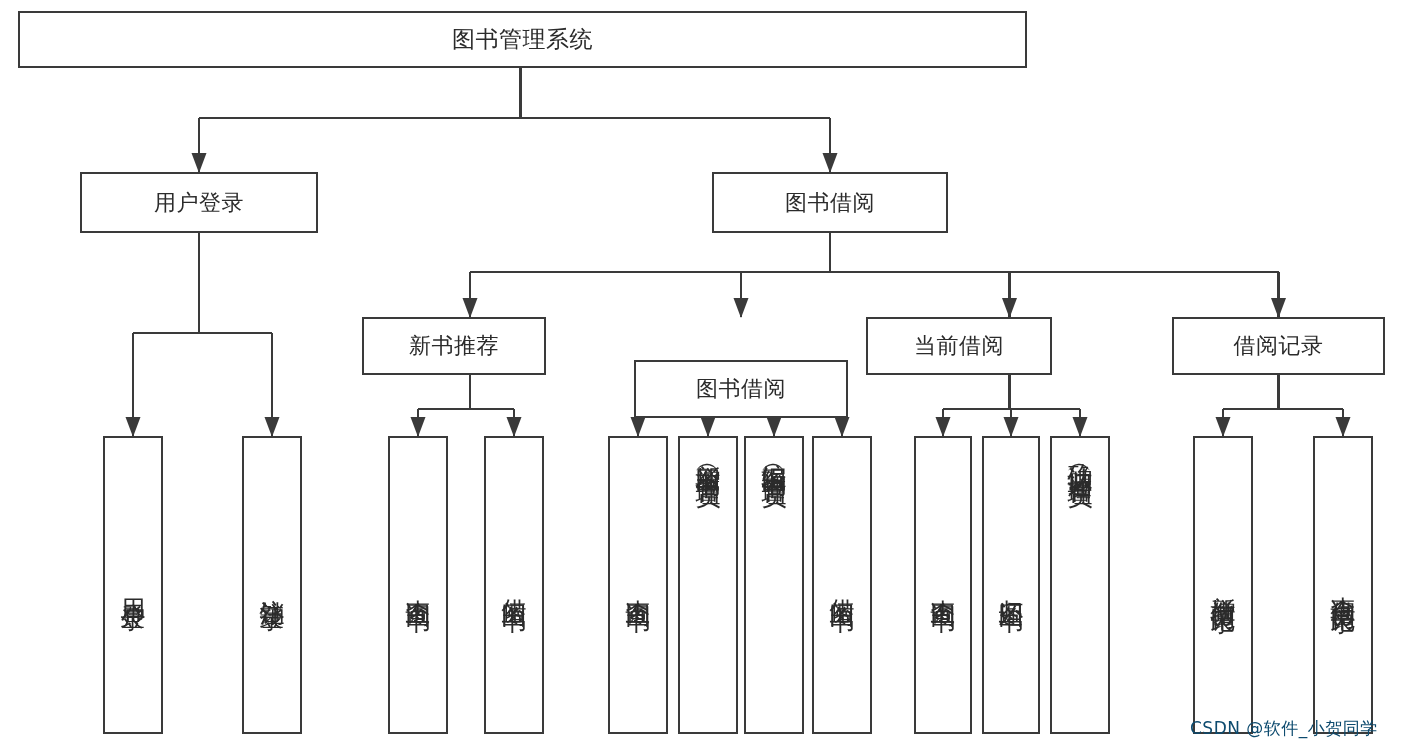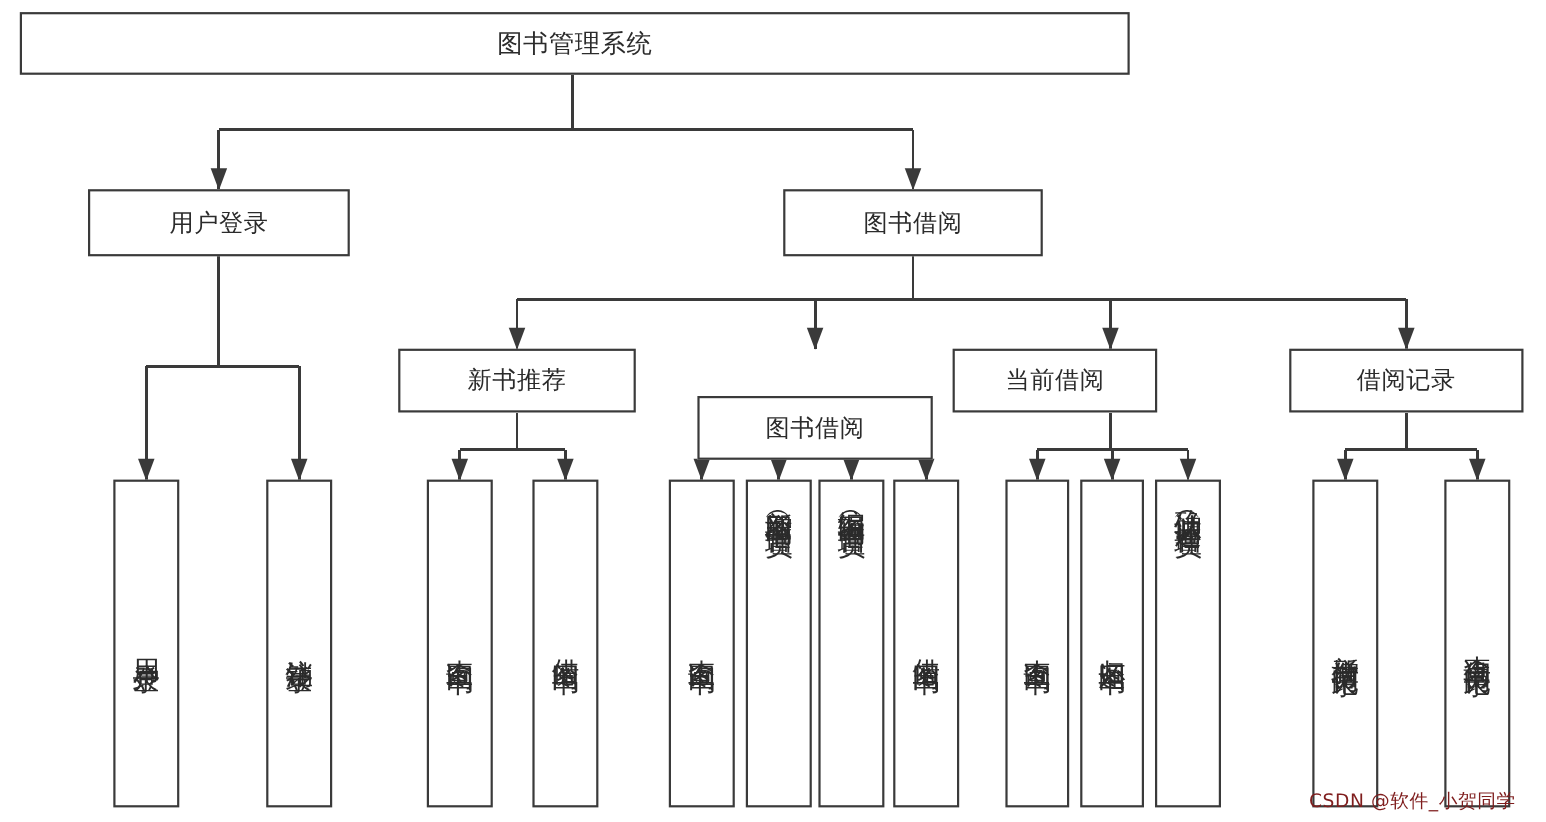--- a/index.html
+++ b/index.html
@@ -130,21 +130,21 @@
   <div id="nodes-layer">
       <div class="node horizontal root" style="left: 18px; top: 11px; width: 1009px; height: 57px;">
         <span>图书管理系统</span>
       </div>
       <div class="node horizontal" style="left: 80px; top: 172px; width: 238px; height: 61px;">
         <span>用户登录</span>
       </div>
       <div class="node horizontal" style="left: 712px; top: 172px; width: 236px; height: 61px;">
         <span>图书借阅</span>
       </div>
-      <div class="node horizontal" style="left: 362px; top: 317px; width: 216px; height: 58px;">
+      <div class="node horizontal" style="left: 362px; top: 317px; width: 184px; height: 58px;">
         <span>新书推荐</span>
       </div>
       <div class="node horizontal" style="left: 634px; top: 317px; width: 214px; height: 58px; margin-top: 43px;">
         <span>图书借阅</span>
       </div>
       <div class="node horizontal" style="left: 866px; top: 317px; width: 186px; height: 58px;">
         <span>当前借阅</span>
       </div>
       <div class="node horizontal" style="left: 1172px; top: 317px; width: 213px; height: 58px; text-align: right;">
         <span>借阅记录</span>
@@ -183,15 +183,15 @@
         <span class="vlabel">确认归还（管理员）</span>
       </div>
       <div class="node vertical center" style="left: 1193px; top: 436px; width: 60px; height: 298px;">
         <span class="vlabel">新增借阅记录</span>
       </div>
       <div class="node vertical center" style="left: 1313px; top: 436px; width: 60px; height: 298px;">
         <span class="vlabel">查询借阅记录</span>
       </div>
     </div>
 
-  <div id="watermark" style="left: 1190px; top: 717px; color: #7f1d1d;">CSDN @软件_小贺同学</div>
+  <div id="watermark" style="left: 1190px; top: 717px; color: #0c4a6e;">CSDN @软件_小贺同学</div>
 
 </div>
 
 </body></html>

